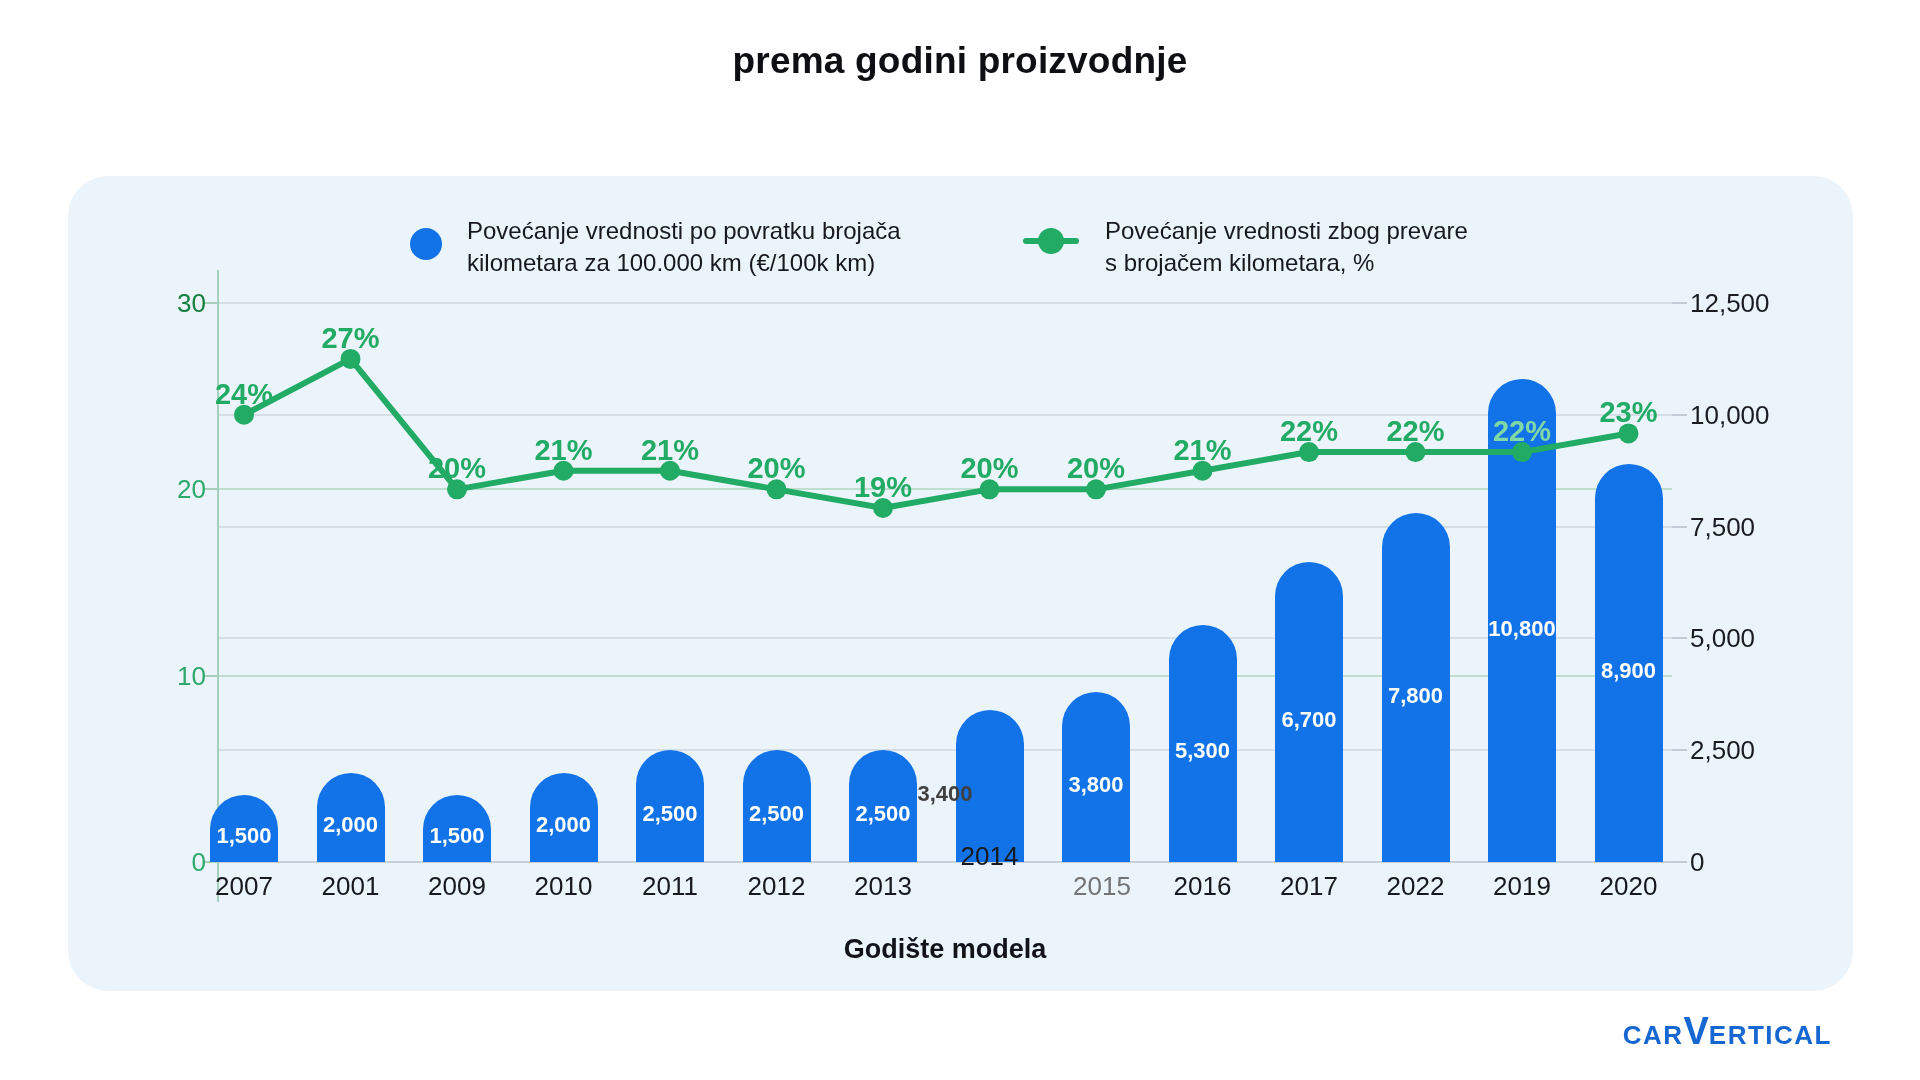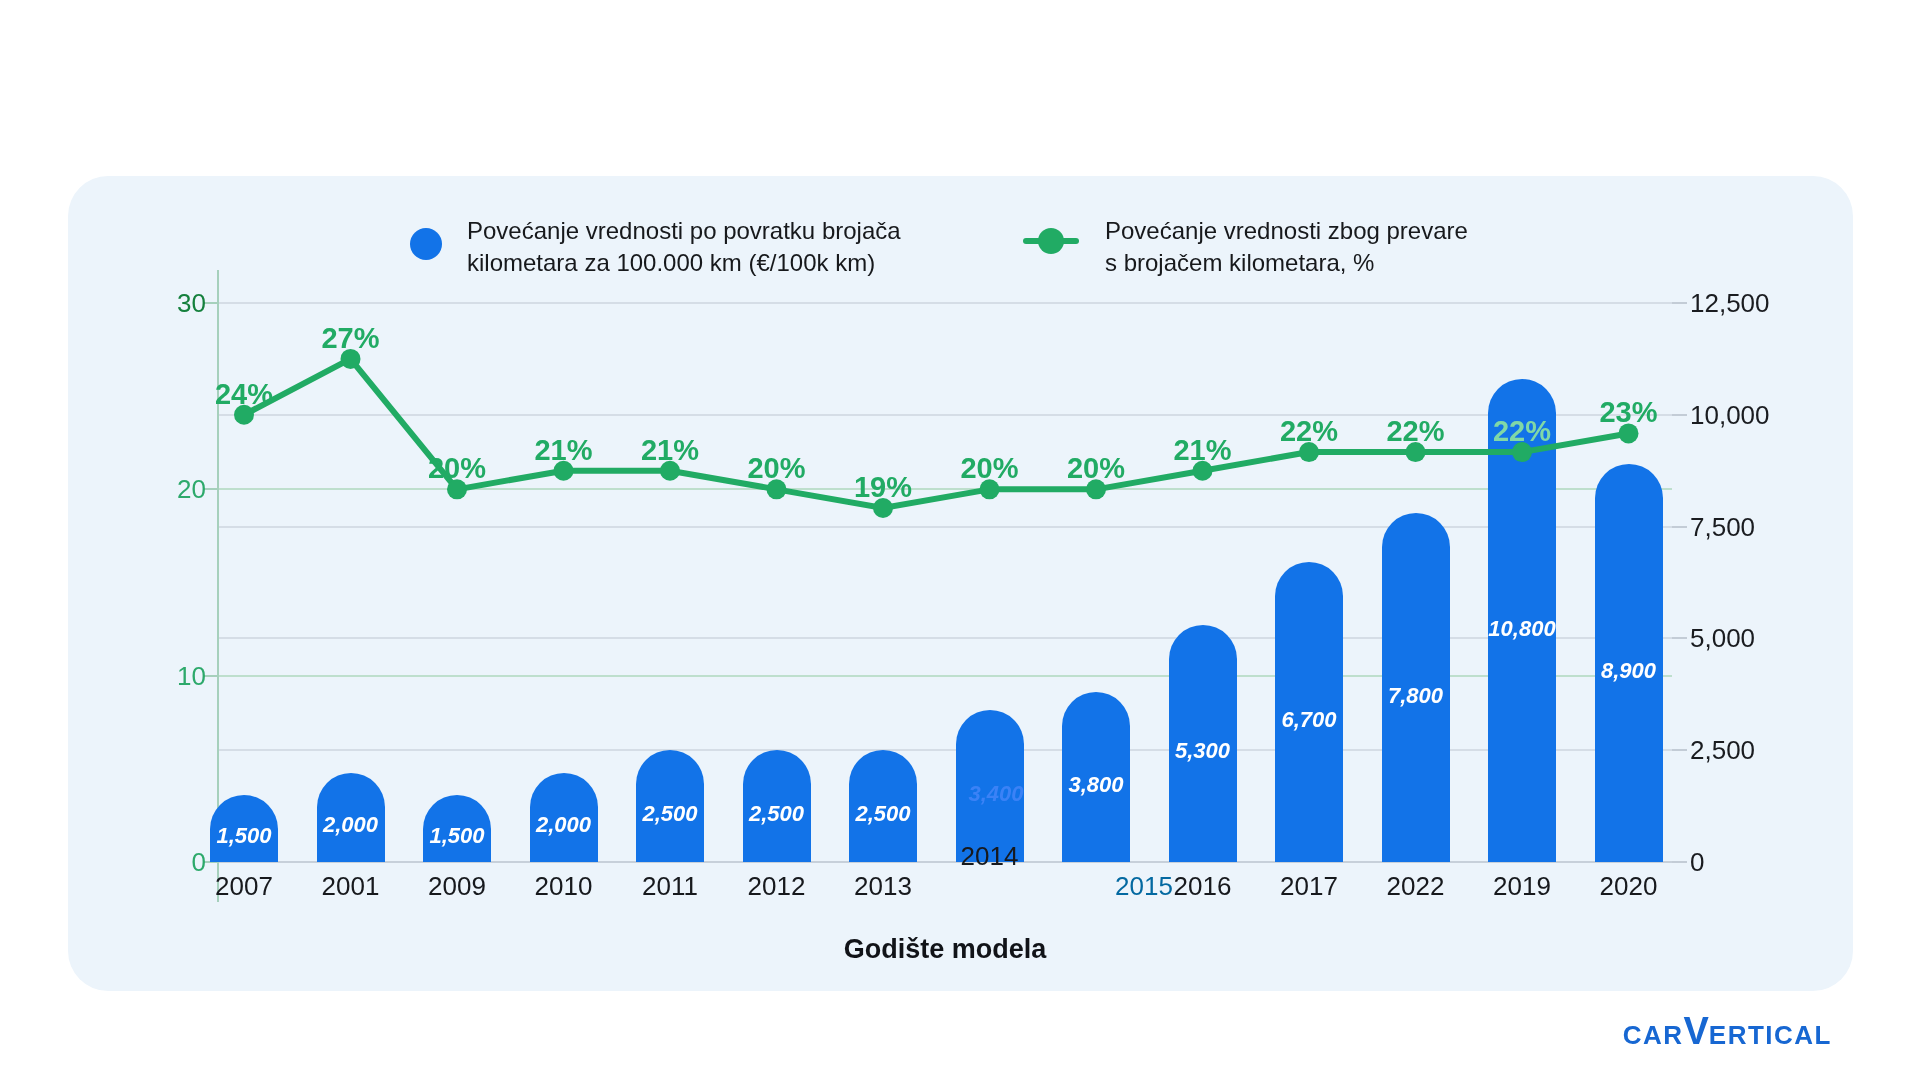--- a/index.html
+++ b/index.html
@@ -36,21 +36,21 @@
   .logo{
     position:absolute;right:88px;top:1010px;font-weight:bold;letter-spacing:1.5px;
     font-size:26px;white-space:nowrap;
   }
   .logo .v{font-size:38px;letter-spacing:0;}
   #chart-layer{position:absolute;left:0;top:0;width:1920px;height:1080px;}
   .gline{position:absolute;height:2px;}
   .bar{position:absolute;border-radius:34px 34px 0 0;}
   .bar-label{
     position:absolute;transform:translate(-50%,-50%);
-    font-size:22px;font-weight:bold;white-space:nowrap;font-style:italic;
+    font-size:22px;font-weight:bold;white-space:nowrap;
   }
   .pct-label{
     position:absolute;transform:translate(-50%,-50%);
     font-size:29px;font-weight:bold;white-space:nowrap;
   }
   .year-label{
     position:absolute;transform:translate(-50%,-50%);
     font-size:26px;white-space:nowrap;
   }
   .ytick-left{
@@ -59,20 +59,21 @@
   }
   .ytick-right{
     position:absolute;transform:translateY(-50%);
     font-size:26px;white-space:nowrap;
   }
 </style>
 </head>
 <body style="color: rgb(13, 15, 18);">
 
 <div class="title" style="color: rgb(13, 15, 18);">
+  <div>prema godini proizvodnje</div>
 </div>
 
 <div class="card" id="card" style="background: rgb(236, 244, 251);"></div>
 
 <span class="legend-dot" id="legend-dot" style="background: rgb(18, 115, 232);"></span>
 <div class="legend-text" id="legend1-text" style="left: 467px; color: rgb(23, 25, 28);">Povećanje vrednosti po povratku brojača
 kilometara za 100.000 km (€/100k km)</div>
 
 <span class="legend-line" id="legend-line" style="background: rgb(33, 171, 100);"></span>
 <span class="legend-line-dot" id="legend-line-dot" style="background: rgb(33, 171, 100);"></span>
@@ -117,21 +118,21 @@
     <div class="bar-label" style="left: 457px; top: 836.46px; color: rgb(255, 255, 255);">1,500</div>
     <div class="bar" style="left: 529.5px; top: 772.56px; width: 68px; height: 89.44px; background: rgb(18, 115, 232);"></div>
     <div class="bar-label" style="left: 563.5px; top: 825.28px; color: rgb(255, 255, 255);">2,000</div>
     <div class="bar" style="left: 636px; top: 750.2px; width: 68px; height: 111.8px; background: rgb(18, 115, 232);"></div>
     <div class="bar-label" style="left: 670px; top: 814.1px; color: rgb(255, 255, 255);">2,500</div>
     <div class="bar" style="left: 742.5px; top: 750.2px; width: 68px; height: 111.8px; background: rgb(18, 115, 232);"></div>
     <div class="bar-label" style="left: 776.5px; top: 814.1px; color: rgb(255, 255, 255);">2,500</div>
     <div class="bar" style="left: 849px; top: 750.2px; width: 68px; height: 111.8px; background: rgb(18, 115, 232);"></div>
     <div class="bar-label" style="left: 883px; top: 814.1px; color: rgb(255, 255, 255);">2,500</div>
     <div class="bar" style="left: 955.5px; top: 709.952px; width: 68px; height: 152.048px; background: rgb(18, 115, 232);"></div>
-    <div class="bar-label" style="left: 996px; top: 793.976px; color: #3b82f6;">3,400</div>
+    <div class="bar-label" style="left: 945px; top: 793.976px; color: #404040;">3,400</div>
     <div class="bar" style="left: 1062px; top: 692.064px; width: 68px; height: 169.936px; background: rgb(18, 115, 232);"></div>
     <div class="bar-label" style="left: 1096px; top: 785.032px; color: rgb(255, 255, 255);">3,800</div>
     <div class="bar" style="left: 1168.5px; top: 624.984px; width: 68px; height: 237.016px; background: rgb(18, 115, 232);"></div>
     <div class="bar-label" style="left: 1202.5px; top: 751.492px; color: rgb(255, 255, 255);">5,300</div>
     <div class="bar" style="left: 1275px; top: 562.376px; width: 68px; height: 299.624px; background: rgb(18, 115, 232);"></div>
     <div class="bar-label" style="left: 1309px; top: 720.188px; color: rgb(255, 255, 255);">6,700</div>
     <div class="bar" style="left: 1381.5px; top: 513.184px; width: 68px; height: 348.816px; background: rgb(18, 115, 232);"></div>
     <div class="bar-label" style="left: 1415.5px; top: 695.592px; color: rgb(255, 255, 255);">7,800</div>
     <div class="bar" style="left: 1488px; top: 379.024px; width: 68px; height: 482.976px; background: rgb(18, 115, 232);"></div>
     <div class="bar-label" style="left: 1522px; top: 628.512px; color: rgb(255, 255, 255);">10,800</div>
@@ -169,21 +170,21 @@
     <div class="pct-label" style="left: 1522px; top: 431.067px; color: rgb(128, 216, 166);">22%</div>
     <div class="pct-label" style="left: 1628.5px; top: 412.433px; color: rgb(33, 171, 100);">23%</div>
     <div class="year-label" style="left: 244px; top: 886px; color: rgb(23, 25, 29);">2007</div>
     <div class="year-label" style="left: 350.5px; top: 886px; color: rgb(23, 25, 29);">2001</div>
     <div class="year-label" style="left: 457px; top: 886px; color: rgb(23, 25, 29);">2009</div>
     <div class="year-label" style="left: 563.5px; top: 886px; color: rgb(23, 25, 29);">2010</div>
     <div class="year-label" style="left: 670px; top: 886px; color: rgb(23, 25, 29); text-align: right;">2011</div>
     <div class="year-label" style="left: 776.5px; top: 886px; color: rgb(23, 25, 29);">2012</div>
     <div class="year-label" style="left: 883px; top: 886px; color: rgb(23, 25, 29);">2013</div>
     <div class="year-label" style="left: 989.5px; top: 856px; color: rgb(23, 25, 29);">2014</div>
-    <div class="year-label" style="left: 1144px; top: 886px; color: #0369a1;">2015</div>
+    <div class="year-label" style="left: 1102px; top: 886px; color: #737373;">2015</div>
     <div class="year-label" style="left: 1202.5px; top: 886px; color: rgb(23, 25, 29);">2016</div>
     <div class="year-label" style="left: 1309px; top: 886px; color: rgb(23, 25, 29);">2017</div>
     <div class="year-label" style="left: 1415.5px; top: 886px; color: rgb(23, 25, 29);">2022</div>
     <div class="year-label" style="left: 1522px; top: 886px; color: rgb(23, 25, 29);">2019</div>
     <div class="year-label" style="left: 1628.5px; top: 886px; color: rgb(23, 25, 29);">2020</div>
   </div>
 
 <div class="xlabel" id="xlabel" style="color: rgb(17, 19, 24);">Godište modela</div>
 
 <div class="logo" id="logo" style="color: rgb(23, 103, 210);"><span>CAR</span><span class="v">V</span><span>ERTICAL</span></div>

